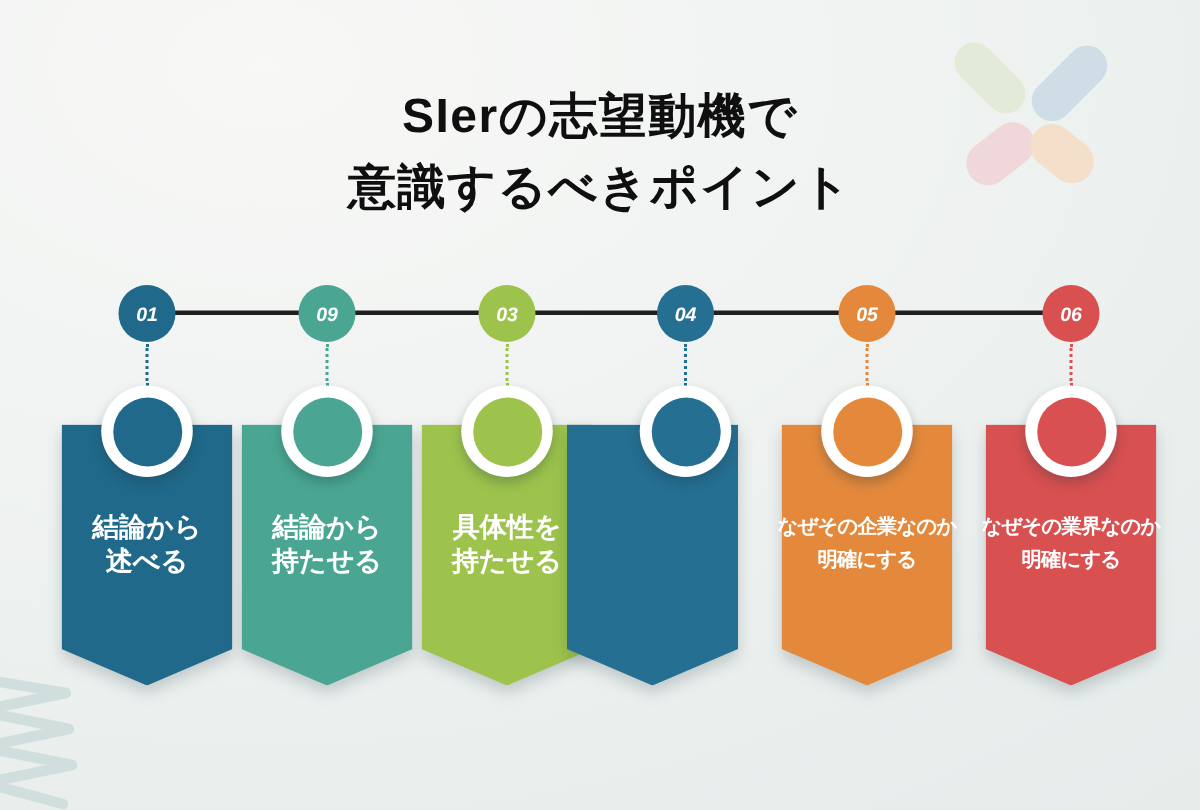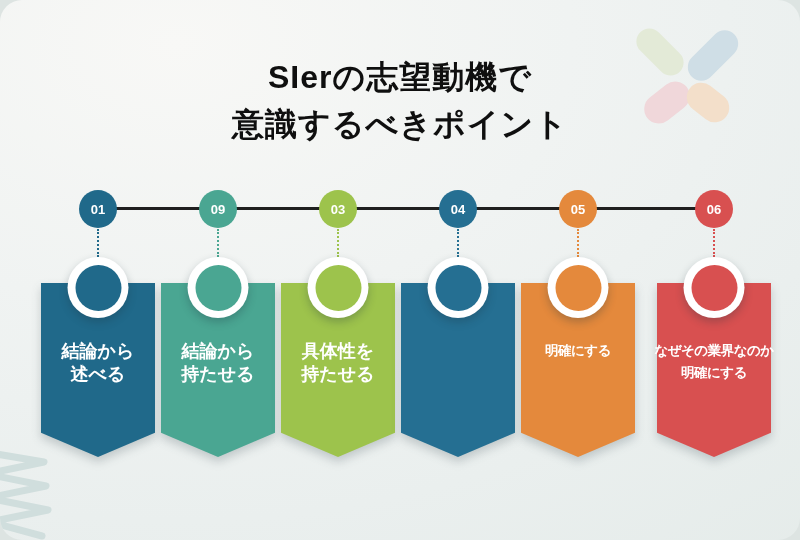--- a/index.html
+++ b/index.html
@@ -1,36 +1,35 @@
 <!DOCTYPE html>
 <html><head>
 <meta charset="utf-8">
 <style>
   html,body{margin:0;padding:0;background:#dde4e2;}
   .canvas{
     position:relative;width:800px;height:540px;margin:0 auto;overflow:hidden;
     background:
       radial-gradient(130% 130% at 22% 8%, #f8f8f6 0%, #f0f3f2 38%, #eaefee 68%, #e4ebe9 100%);
     font-family:"Liberation Sans","DejaVu Sans",sans-serif;
-    border-radius:22px;
   }
   
   .title{
     position:absolute;top:54px;left:0;width:100%;text-align:center;
     color:#0f0f0f;font-weight:800;font-size:32px;line-height:47px;letter-spacing:1px;
   }
   
   .timeline{position:absolute;left:98px;top:207px;width:600px;height:3px;background:#1f1f1f;}
   
   .item{position:absolute;top:190px;width:114px;height:272px;}
   .numcircle{
     position:absolute;left:50%;top:0;transform:translateX(-50%);
     width:38px;height:38px;border-radius:50%;background:var(--c);
     color:#fff;font-weight:700;font-size:13px;
-    display:flex;align-items:center;justify-content:center;z-index:2;
+    display:flex;align-items:center;justify-content:center;z-index:2;font-style:italic;
   }
   .dotted{position:absolute;left:50%;top:39px;height:28px;width:0;
     border-left:2px dotted var(--c);transform:translateX(-1px);z-index:1;}
   .bigcircle{
     position:absolute;left:50%;top:67px;transform:translateX(-50%);
     width:61px;height:61px;border-radius:50%;background:#fff;
     box-shadow:0 4px 8px rgba(30,50,60,.28);
     display:flex;align-items:center;justify-content:center;z-index:3;
   }
   .bigcircle .inner{width:46px;height:46px;border-radius:50%;background:var(--c);}
@@ -125,21 +124,21 @@
         <div class="inner"></div>
       </div>
       <div class="banner-wrap">
         <div class="banner"></div>
       </div>
       <div class="labels size-lg">
         <div class="line">具体性を</div>
         <div class="line">持たせる</div>
       </div>
     </div>
-      <div class="item" style="left: 401px; --c: #256f92;">
+      <div class="item" style="left: 378px; padding-left: 44px; --c: #256f92;">
       <div class="numcircle">
         <span>04</span>
       </div>
       <div class="dotted"></div>
       <div class="bigcircle">
         <div class="inner"></div>
       </div>
       <div class="banner-wrap">
         <div class="banner"></div>
       </div>
@@ -149,20 +148,21 @@
         <span>05</span>
       </div>
       <div class="dotted"></div>
       <div class="bigcircle">
         <div class="inner"></div>
       </div>
       <div class="banner-wrap">
         <div class="banner"></div>
       </div>
       <div class="labels size-sm">
+        <div class="line">なぜその企業なのか</div>
         <div class="line">明確にする</div>
       </div>
     </div>
       <div class="item" style="left: 657px; --c: #d85050;">
       <div class="numcircle">
         <span>06</span>
       </div>
       <div class="dotted"></div>
       <div class="bigcircle">
         <div class="inner"></div>

